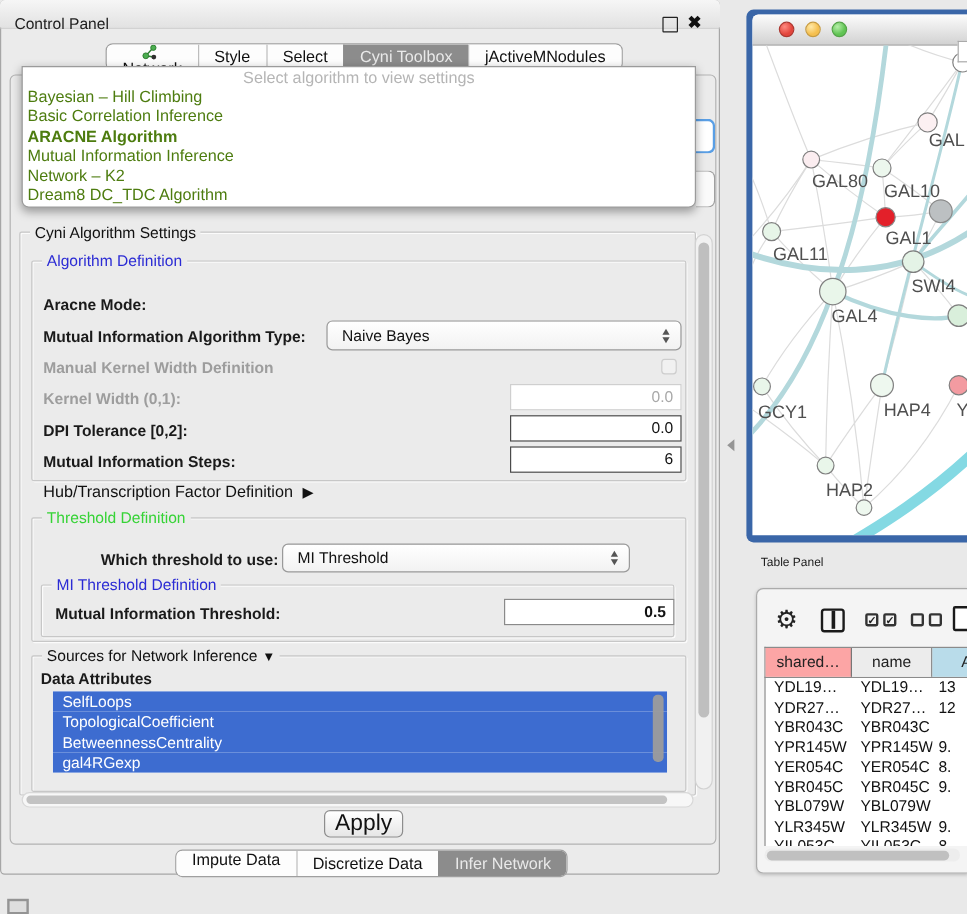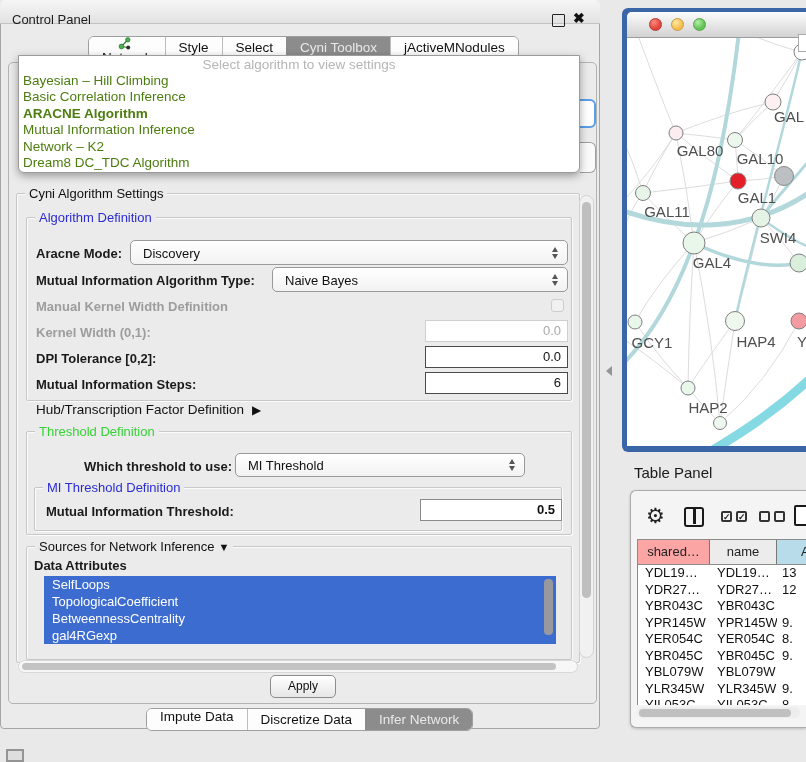--- a/index.html
+++ b/index.html
@@ -66,39 +66,39 @@
   .attrlist{left:44px;top:576px;width:512px;height:68px;background:#fff;overflow:hidden;}
   .attritem{height:17px;line-height:17px;background:#3d6cd0;color:#fff;font-size:13px;padding-left:8px;}
   .attr-sb{position:absolute;right:3px;top:3px;width:9px;height:56px;background:#9c9c9c;border-radius:4px;opacity:.95;}
 
   
   .vscroll{left:579px;top:195px;width:15px;height:463px;background:#f1f1f1;border:1px solid #d2d2d2;border-radius:8px;box-sizing:border-box;}
   .vthumb{position:absolute;left:2px;top:6px;width:9px;height:396px;background:#bfbfbf;border-radius:5px;}
   .hscroll{left:18px;top:660px;width:560px;height:13px;background:#f7f7f7;border:1px solid #d8d8d8;border-radius:7px;box-sizing:border-box;}
   .hthumb{position:absolute;left:3px;top:2px;width:534px;height:7px;background:#c3c3c3;border-radius:4px;}
 
-  .applybtn{left:270px;top:675px;width:66px;height:23px;background:linear-gradient(#ffffff,#e6e6e6);border:1px solid #8d8d8d;border-radius:5px;font-size:12px;color:#111;text-align:center;line-height:21px;box-sizing:border-box;}
+  .applybtn{left:270px;top:675px;width:66px;height:23px;background:linear-gradient(#ffffff,#e6e6e6);border:1px solid #8d8d8d;border-radius:5px;font-size:19px;color:#111;text-align:center;line-height:21px;box-sizing:border-box;}
 
   .bottomstrip{left:146px;top:708px;}
 
   .mini-icon{left:6px;top:749px;width:18px;height:13px;border:2px solid #949494;background:#dedede;box-sizing:border-box;}
 
   
   .netframe{left:622px;top:8px;width:184px;height:444px;background:#3a66a8;border-radius:6px 0 0 6px;}
   .netwin{position:absolute;left:5px;top:4px;width:179px;height:434px;background:#fff;border-radius:5px 0 0 0;overflow:hidden;}
   .net-titlebar{position:absolute;left:0;top:0;width:179px;height:26px;background:linear-gradient(#fcfcfc,#d2d2d2);border-bottom:1px solid #9c9c9c;box-sizing:border-box;}
   .light{position:absolute;top:6px;width:13px;height:13px;border-radius:50%;box-sizing:border-box;}
   .light.red{left:22px;background:radial-gradient(circle at 35% 30%,#ff8a80,#e2463d 60%);border:1px solid #ad3a33;}
   .light.yellow{left:44px;background:radial-gradient(circle at 35% 30%,#ffe9a8,#f5bf4f 60%);border:1px solid #c79c43;}
   .light.green{left:66px;background:radial-gradient(circle at 35% 30%,#b6eeaa,#61c454 60%);border:1px solid #55a449;}
   .net-sidebox{left:798px;top:34px;width:8px;height:18px;background:#fff;border:1px solid #aaa;border-right:none;z-index:5;box-sizing:border-box;}
   .split-arrow{left:606px;top:366px;width:0;height:0;border-top:5px solid transparent;border-bottom:5px solid transparent;border-right:6px solid #959595;}
 
   
-  .tp-title{left:634px;top:464px;font-size:15px;color:#1a1a1a;}
+  .tp-title{left:634px;top:464px;font-size:10px;color:#1a1a1a;}
   .tablewin{left:630px;top:490px;width:176px;height:238px;background:#f4f4f4;border:1px solid #ababab;border-right:none;border-radius:6px 0 0 6px;box-shadow:0 1px 3px rgba(0,0,0,.2);box-sizing:border-box;}
   .gear{left:646px;top:504px;font-size:21px;color:#222;}
   .colsicon{left:684px;top:507px;width:20px;height:20px;border:2.5px solid #1a1a1a;border-radius:3px;box-sizing:border-box;}
   .colsicon:before{content:"";position:absolute;left:7px;top:0;width:2.5px;height:15px;background:#1a1a1a;}
   .cbx{width:11px;height:11px;border:2px solid #333;border-radius:2px;box-sizing:border-box;font-size:9px;line-height:8px;text-align:center;color:#222;font-weight:bold;}
   .fileicon{left:794px;top:505px;width:14px;height:21px;border:2.5px solid #1a1a1a;border-radius:2px;background:#fff;box-sizing:border-box;}
 
   .thead{left:637px;top:539px;width:169px;height:26px;display:flex;border-top:1px solid #8b8b8b;border-bottom:1px solid #8b8b8b;border-left:1px solid #8b8b8b;box-sizing:border-box;}
   .th{font-size:13px;color:#222;text-align:center;line-height:24px;border-right:1px solid #777;box-sizing:border-box;overflow:hidden;white-space:nowrap;}
   .th.c1{width:72px;background:#fca5a5;}
@@ -170,24 +170,20 @@
 
   <div class="abs group" style="left:16px;top:193px;width:562px;height:468px;">
     <span class="gtitle black">Cyni Algorithm Settings</span>
   </div>
 
   <div class="abs group" style="left:26px;top:217px;width:544px;height:182px;">
     <span class="gtitle blue">Algorithm Definition</span>
   </div>
 
   <div class="abs lbl" style="left:36px;top:246px;">Aracne Mode:</div>
-  <div class="abs combo" style="left:130px;top:240px;width:438px;height:25px;">
-    <span class="cval">Discovery</span>
-    <span class="spin"></span>
-  </div>
 
   <div class="abs lbl" style="left:36px;top:273px;">Mutual Information Algorithm Type:</div>
   <div class="abs combo" style="left:272px;top:267px;width:296px;height:25px;">
     <span class="cval">Naive Bayes</span>
     <span class="spin"></span>
   </div>
 
   <div class="abs lbl dis" style="left:36px;top:299px;">Manual Kernel Width Definition</div>
   <div class="abs chk" style="left:551px;top:299px;"></div>
 

